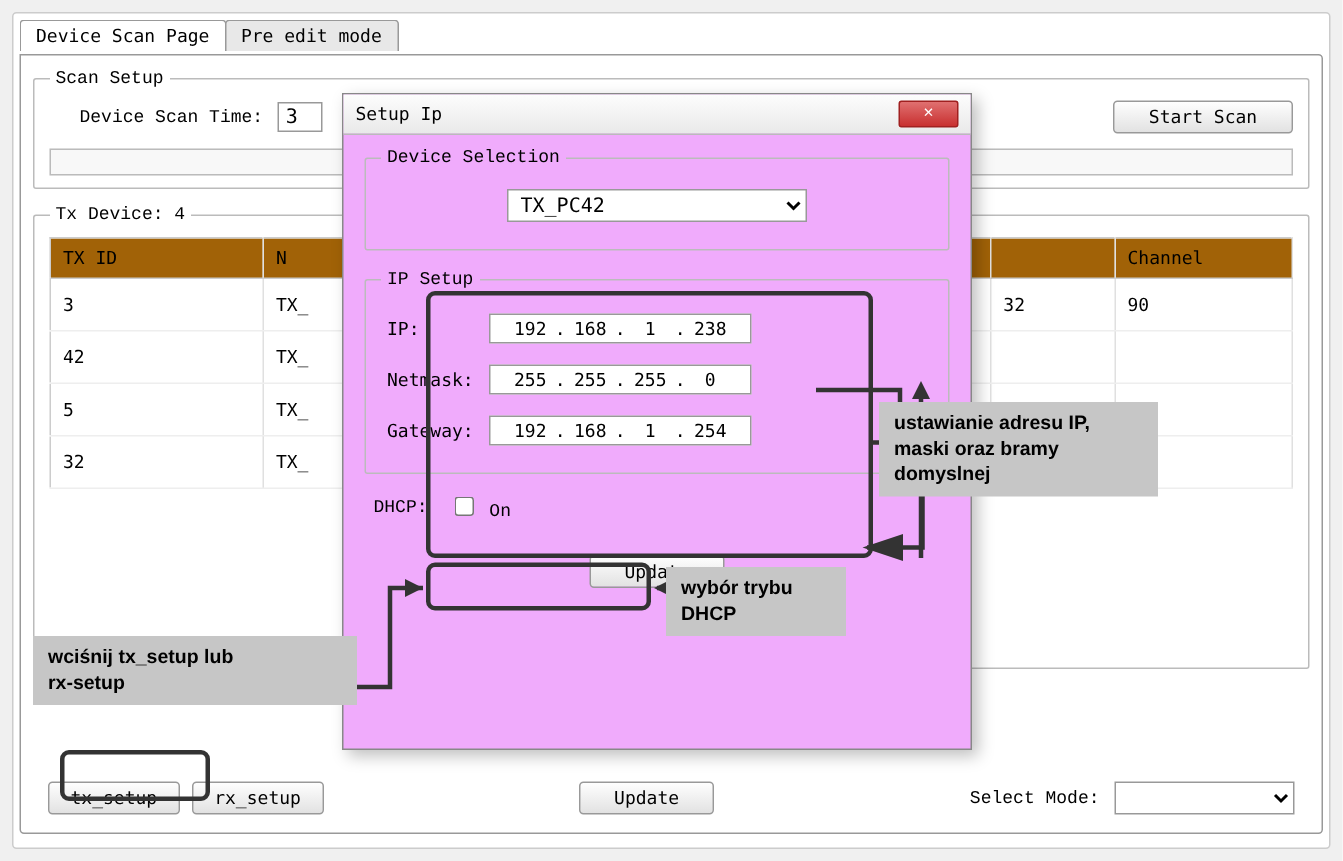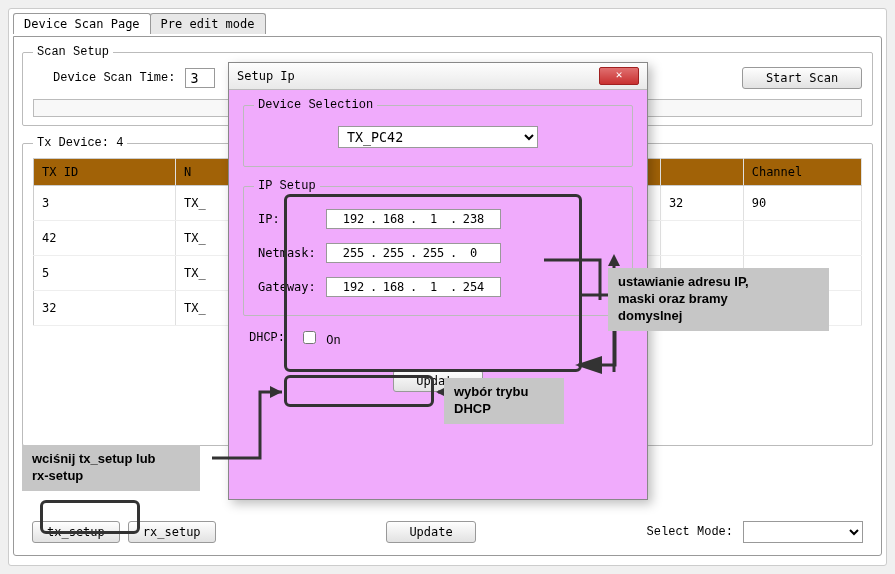--- a/index.html
+++ b/index.html
@@ -356,26 +356,26 @@
     <div class="update-row">
       <button class="btn" style="width:90px">Update</button>
     </div>
   </div>
 </div>
 
 <div class="ann-box" style="left:284px; top:194px; width:298px; height:178px"></div>
 <div class="ann-box" style="left:284px; top:375px; width:150px; height:32px"></div>
 <div class="ann-box" style="left:40px; top:500px; width:100px; height:34px"></div>
 
-<div class="ann-label" style="left:608px; top:268px; width:221px; white-space:pre-line">ustawianie adresu IP,
+<div class="ann-label" style="left:586px; top:268px; width:186px; white-space:pre-line">ustawianie adresu IP,
 maski oraz bramy
 domyslnej</div>
 <div class="ann-label" style="left:444px; top:378px; width:120px; white-space:pre-line">wybór trybu
 DHCP</div>
-<div class="ann-label" style="left:22px; top:445px; width:178px; white-space:pre-line">wciśnij tx_setup lub
+<div class="ann-label" style="left:22px; top:424px; width:216px; white-space:pre-line">wciśnij tx_setup lub
 rx-setup</div>
 
 <svg class="arrow-svg" style="left:0;top:0" width="895" height="574">
   <defs>
     <marker id="ah" markerWidth="10" markerHeight="10" refX="8" refY="3" orient="auto">
       <path d="M0,0 L0,6 L9,3 z" fill="#333"></path>
     </marker>
   </defs>
 
   <path d="M 586 300 L 620 300 L 620 370 L 583 370" stroke="#333" stroke-width="3" fill="none" marker-end="url(#ah)" transform="translate(-5,-5) scale(1)"></path>

